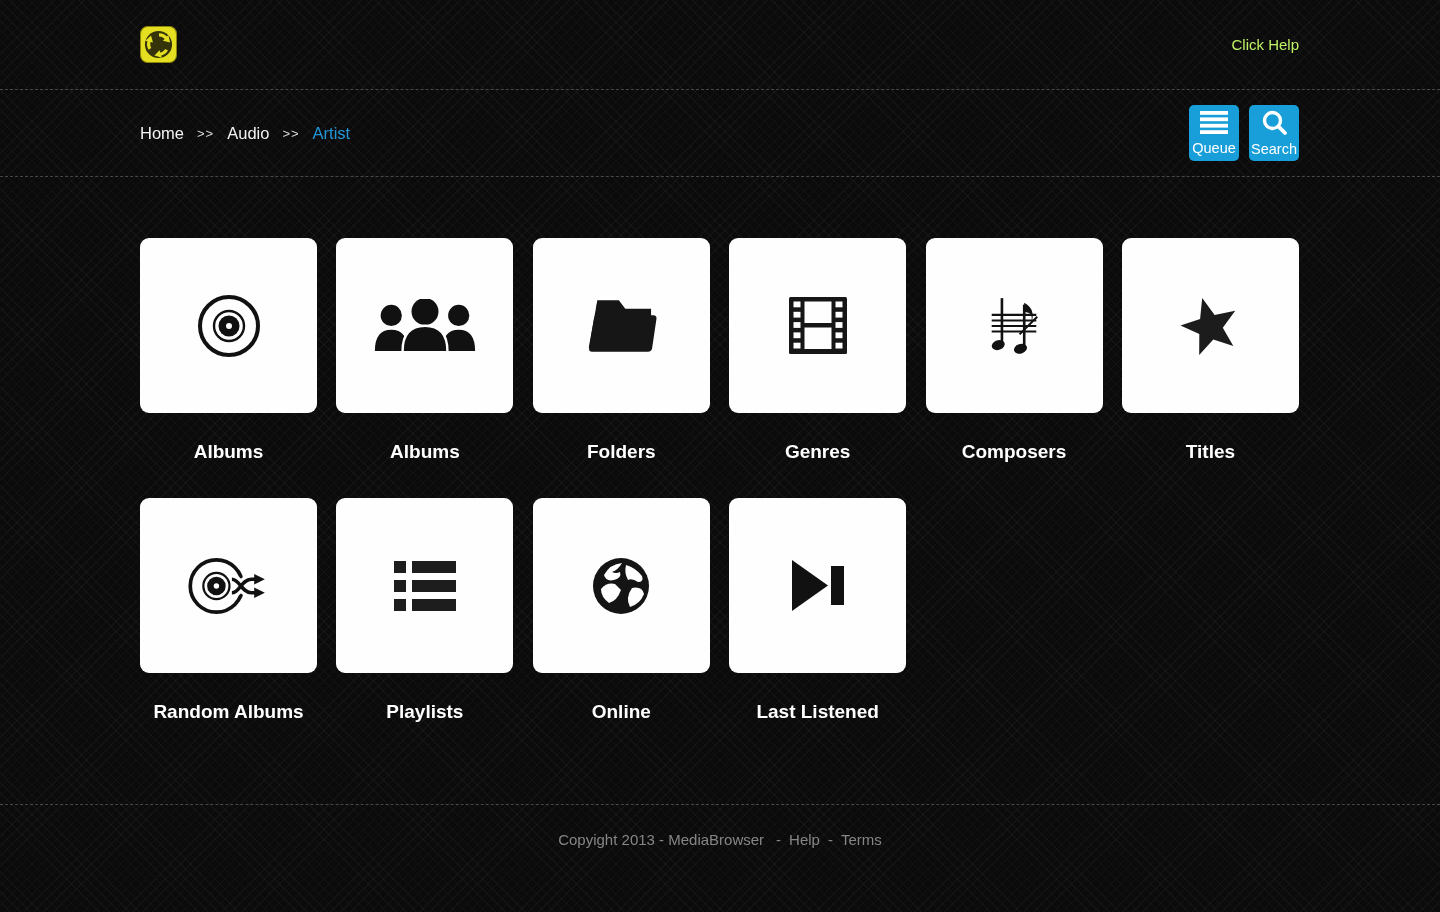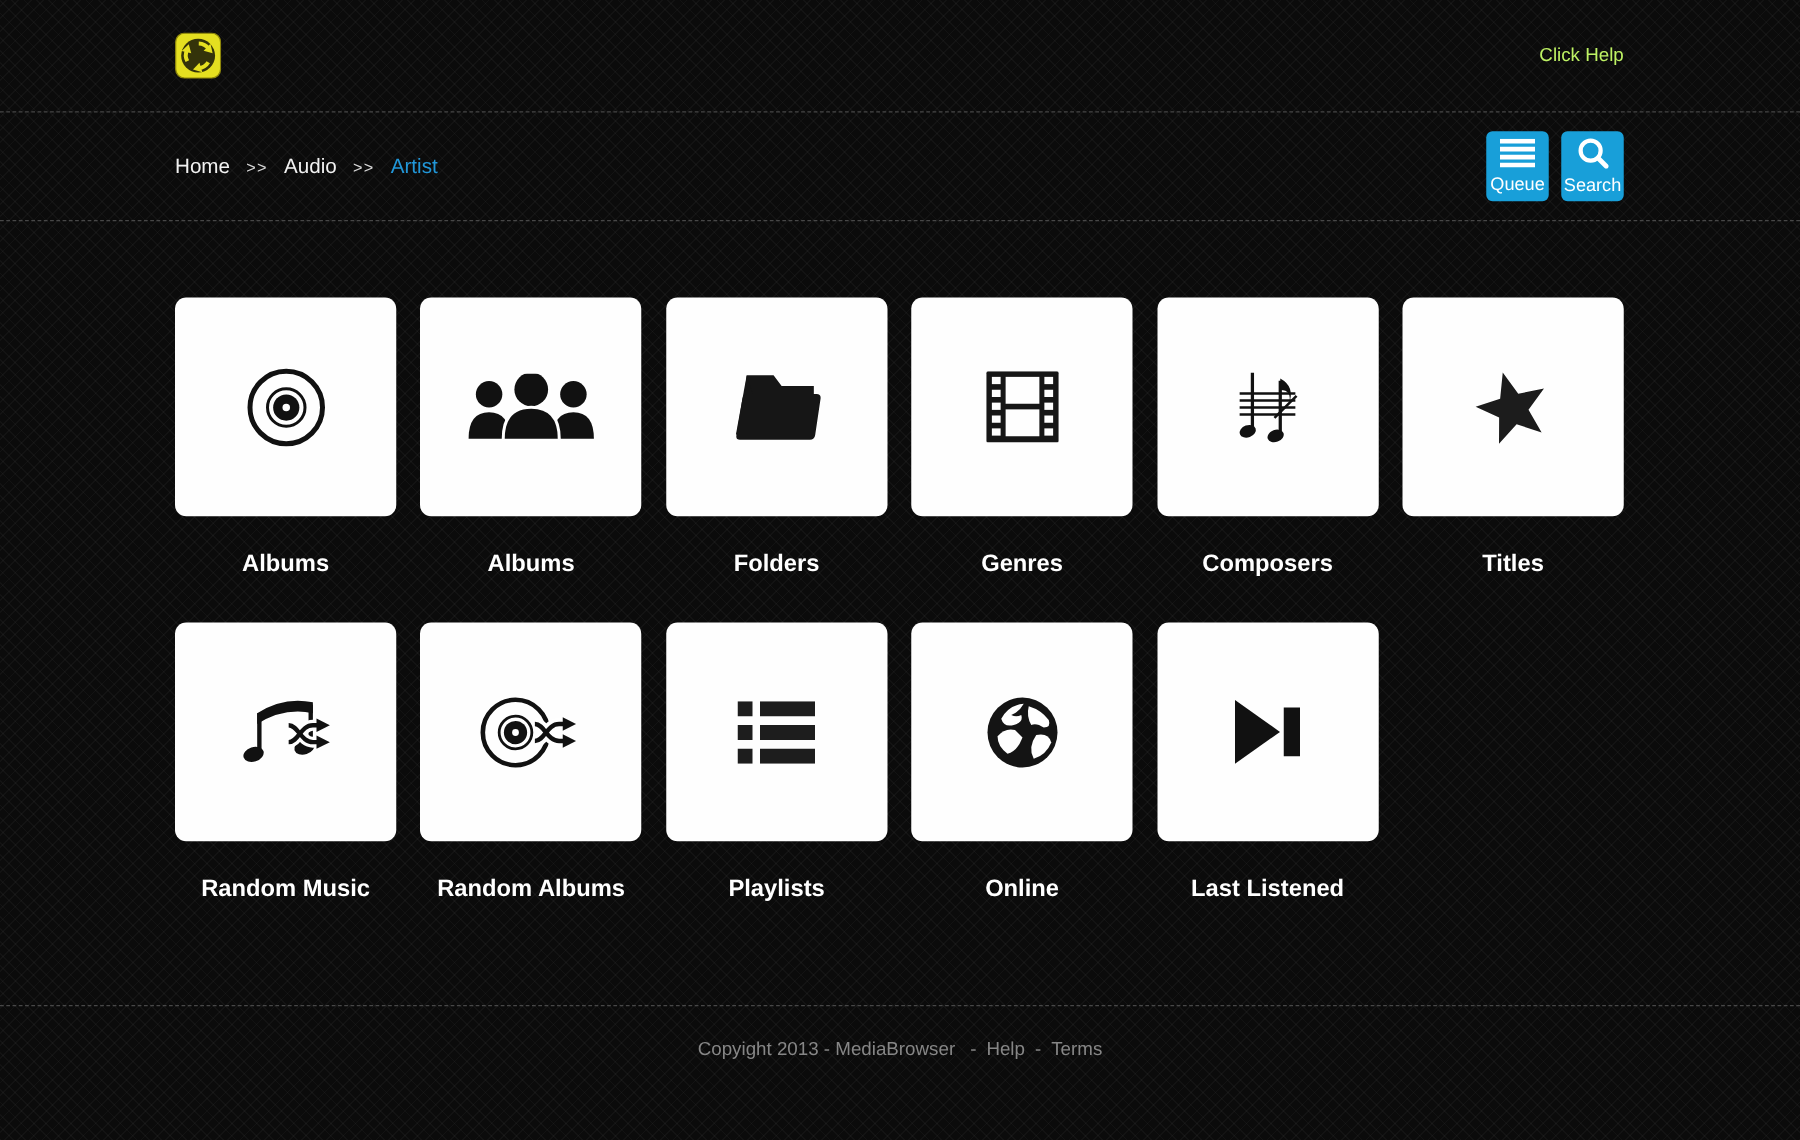--- a/index.html
+++ b/index.html
@@ -205,42 +205,20 @@
 
     <div class="cell">
       <div class="tile">
         <svg width="64" height="66" viewBox="0 0 60 66">
           <polygon fill="#1c1c1c" points="22.2,5 34.6,22 55.2,17.7 42.8,34.7 53.3,52.9 33.3,46.4 19.2,62 19.3,41 0.5,32.4 20.1,25.9"></polygon>
         </svg>
       </div>
       <div class="tile-label">Titles</div>
     </div>
 
-    <div class="cell">
-      <div class="tile">
-        <svg width="78" height="62" viewBox="0 0 80 64">
-          <path d="M16 16 Q38 2 62 7 L62 16 Q38 11 16 25 Z" fill="#111"></path>
-          <rect x="16" y="16" width="3.6" height="32" fill="#111"></rect>
-          <rect x="58.4" y="9" width="3.6" height="33" fill="#111"></rect>
-          <ellipse cx="13" cy="50" rx="8.6" ry="6" fill="#111" transform="rotate(-18 13 50)"></ellipse>
-          <ellipse cx="55" cy="44" rx="8.6" ry="6" fill="#111" transform="rotate(-18 55 44)"></ellipse>
-          <g fill="none" stroke="#fff" stroke-width="9">
-            <path d="M42 26 C50 26 52 40 62 40 L66 40"></path>
-            <path d="M42 40 C50 40 52 26 62 26 L66 26"></path>
-          </g>
-          <g fill="none" stroke="#111" stroke-width="3.6">
-            <path d="M42 26 C50 26 52 40 62 40 L66 40"></path>
-            <path d="M42 40 C50 40 52 26 62 26 L66 26"></path>
-          </g>
-          <polygon fill="#111" points="65,34.5 76,40 65,45.5"></polygon>
-          <polygon fill="#111" points="65,20.5 76,26 65,31.5"></polygon>
-        </svg>
-      </div>
-      <div class="tile-label">Random Music</div>
-    </div>
 
     <div class="cell">
       <div class="tile">
         <svg width="84" height="62" viewBox="0 0 86 64">
           <circle cx="30" cy="32" r="27" fill="none" stroke="#111" stroke-width="3.8"></circle>
           <circle cx="30" cy="32" r="13.5" fill="none" stroke="#111" stroke-width="2.3"></circle>
           <circle cx="30" cy="32" r="9.6" fill="#111"></circle>
           <circle cx="30" cy="32" r="2.8" fill="#fff"></circle>
           <g fill="none" stroke="#fff" stroke-width="10">
             <path d="M46 25 C54 25 56 39 66 39 L70 39"></path>

